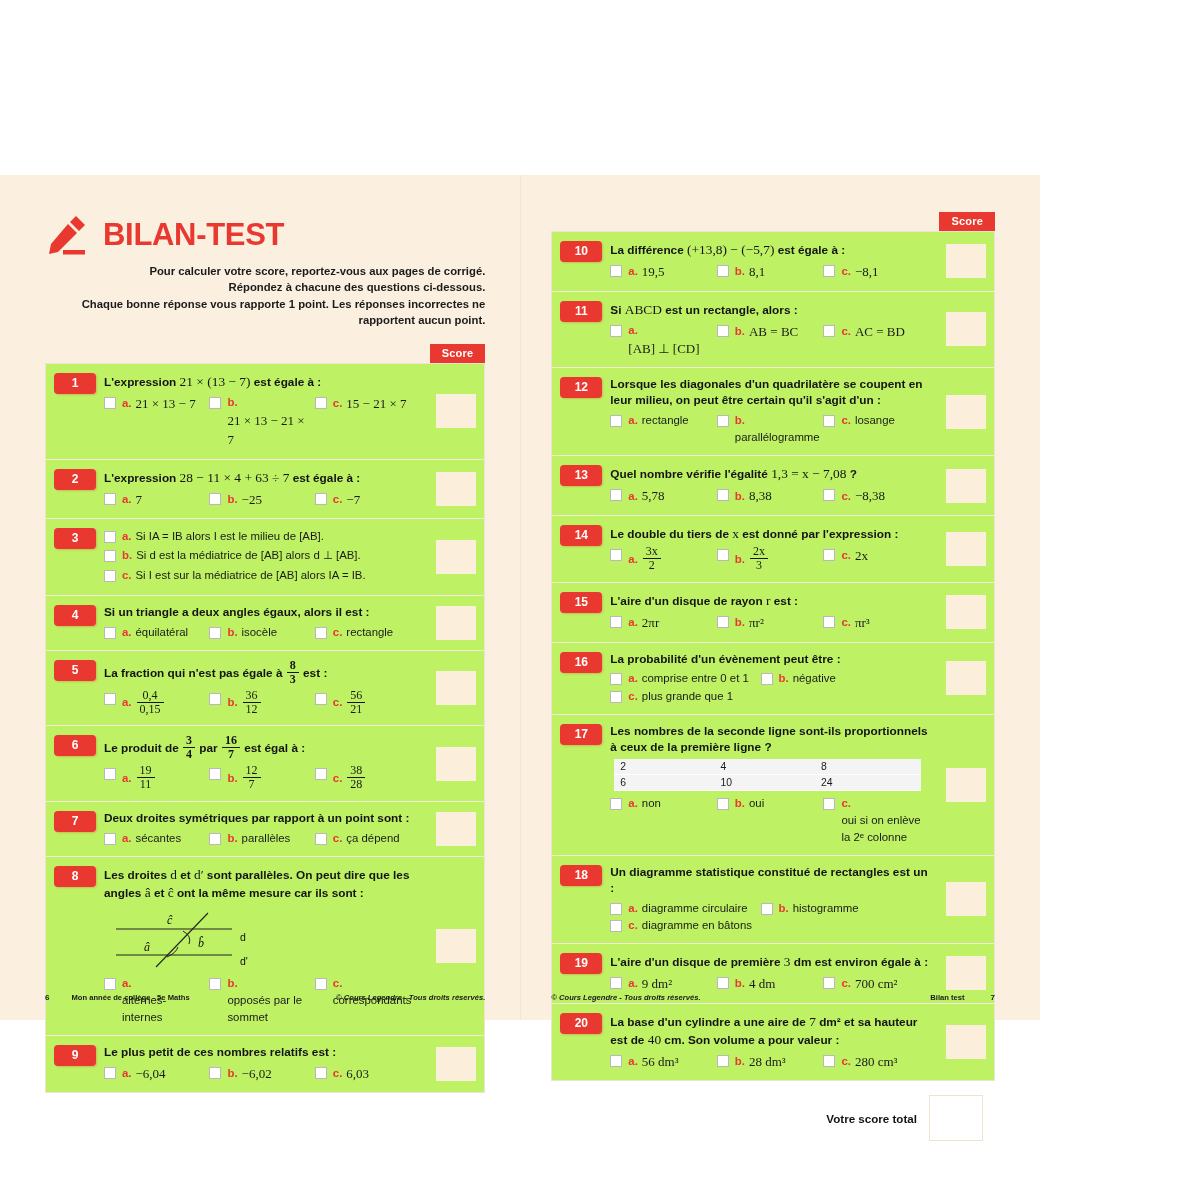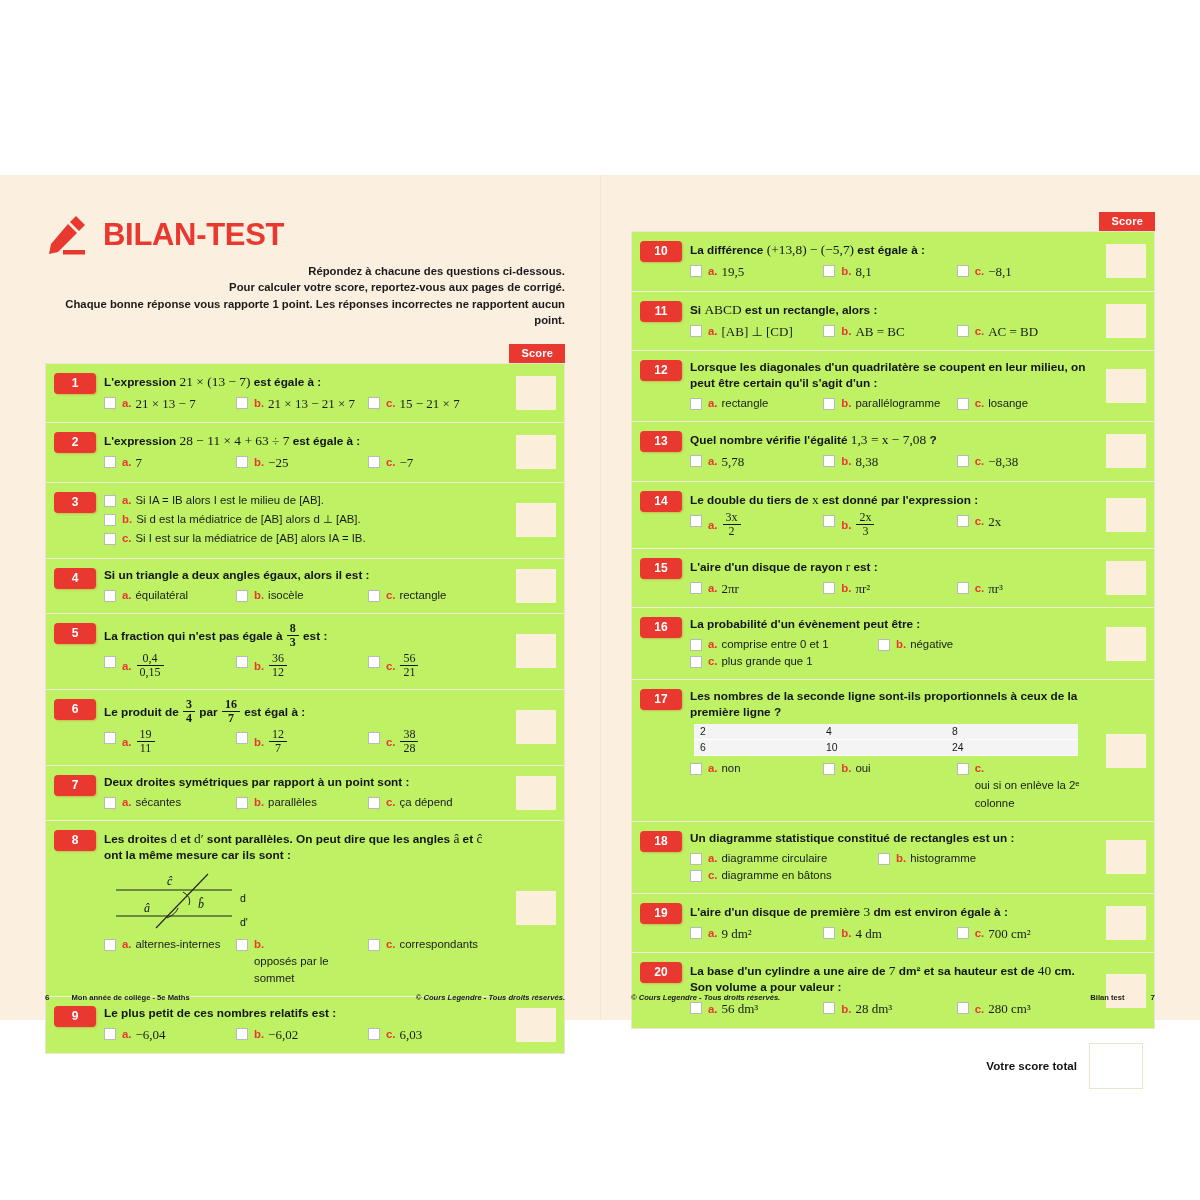--- a/index.html
+++ b/index.html
@@ -10,21 +10,21 @@
   }
   #page {
     position: relative;
     width: 1200px; height: 1200px;
     background: #ffffff;
     overflow: hidden;
   }
   .spread {
     position: absolute;
     left: 0; top: 175px;
-    width: 1200px; height: 845px;
+    width: 1040px; height: 845px;
     background: #FBF0DF;
     display: flex;
   }
   .page-half {
     position: relative;
     width: 600px; height: 845px;
     box-sizing: border-box;
   }
   .page-left  { padding: 0 35px 0 45px; }
   .page-right { padding: 0 45px 0 30px; border-left: 1px solid #F3E5D0; }
@@ -195,22 +195,22 @@
       <div class="title-row">
         <svg class="pencil-icon" viewBox="0 0 44 44">
           <path d="M31 3 L40 12 L34 18 L25 9 Z" fill="#E8382F"></path>
           <path d="M23 11 L32 20 L13 39 L4 41 L6 31 Z" fill="#E8382F"></path>
           <rect x="18" y="37" width="22" height="4.5" fill="#E8382F"></rect>
         </svg>
         <div class="title-text">BILAN-TEST</div>
       </div>
 
       <div class="instructions">
+        <div>Pour calculer votre score, reportez-vous aux pages de corrigé.</div>
         <div>Répondez à chacune des questions ci-dessous.</div>
-        <div>Pour calculer votre score, reportez-vous aux pages de corrigé.</div>
         <div>Chaque bonne réponse vous rapporte 1 point. Les réponses incorrectes ne rapportent aucun point.</div>
       </div>
 
       <div class="score-label-row">
         <div class="score-label">Score</div>
       </div>
 
       <div class="qtable" id="left-questions">
           <div class="qrow">
             <div class="qnum-cell"><span class="qnum">1</span></div>

